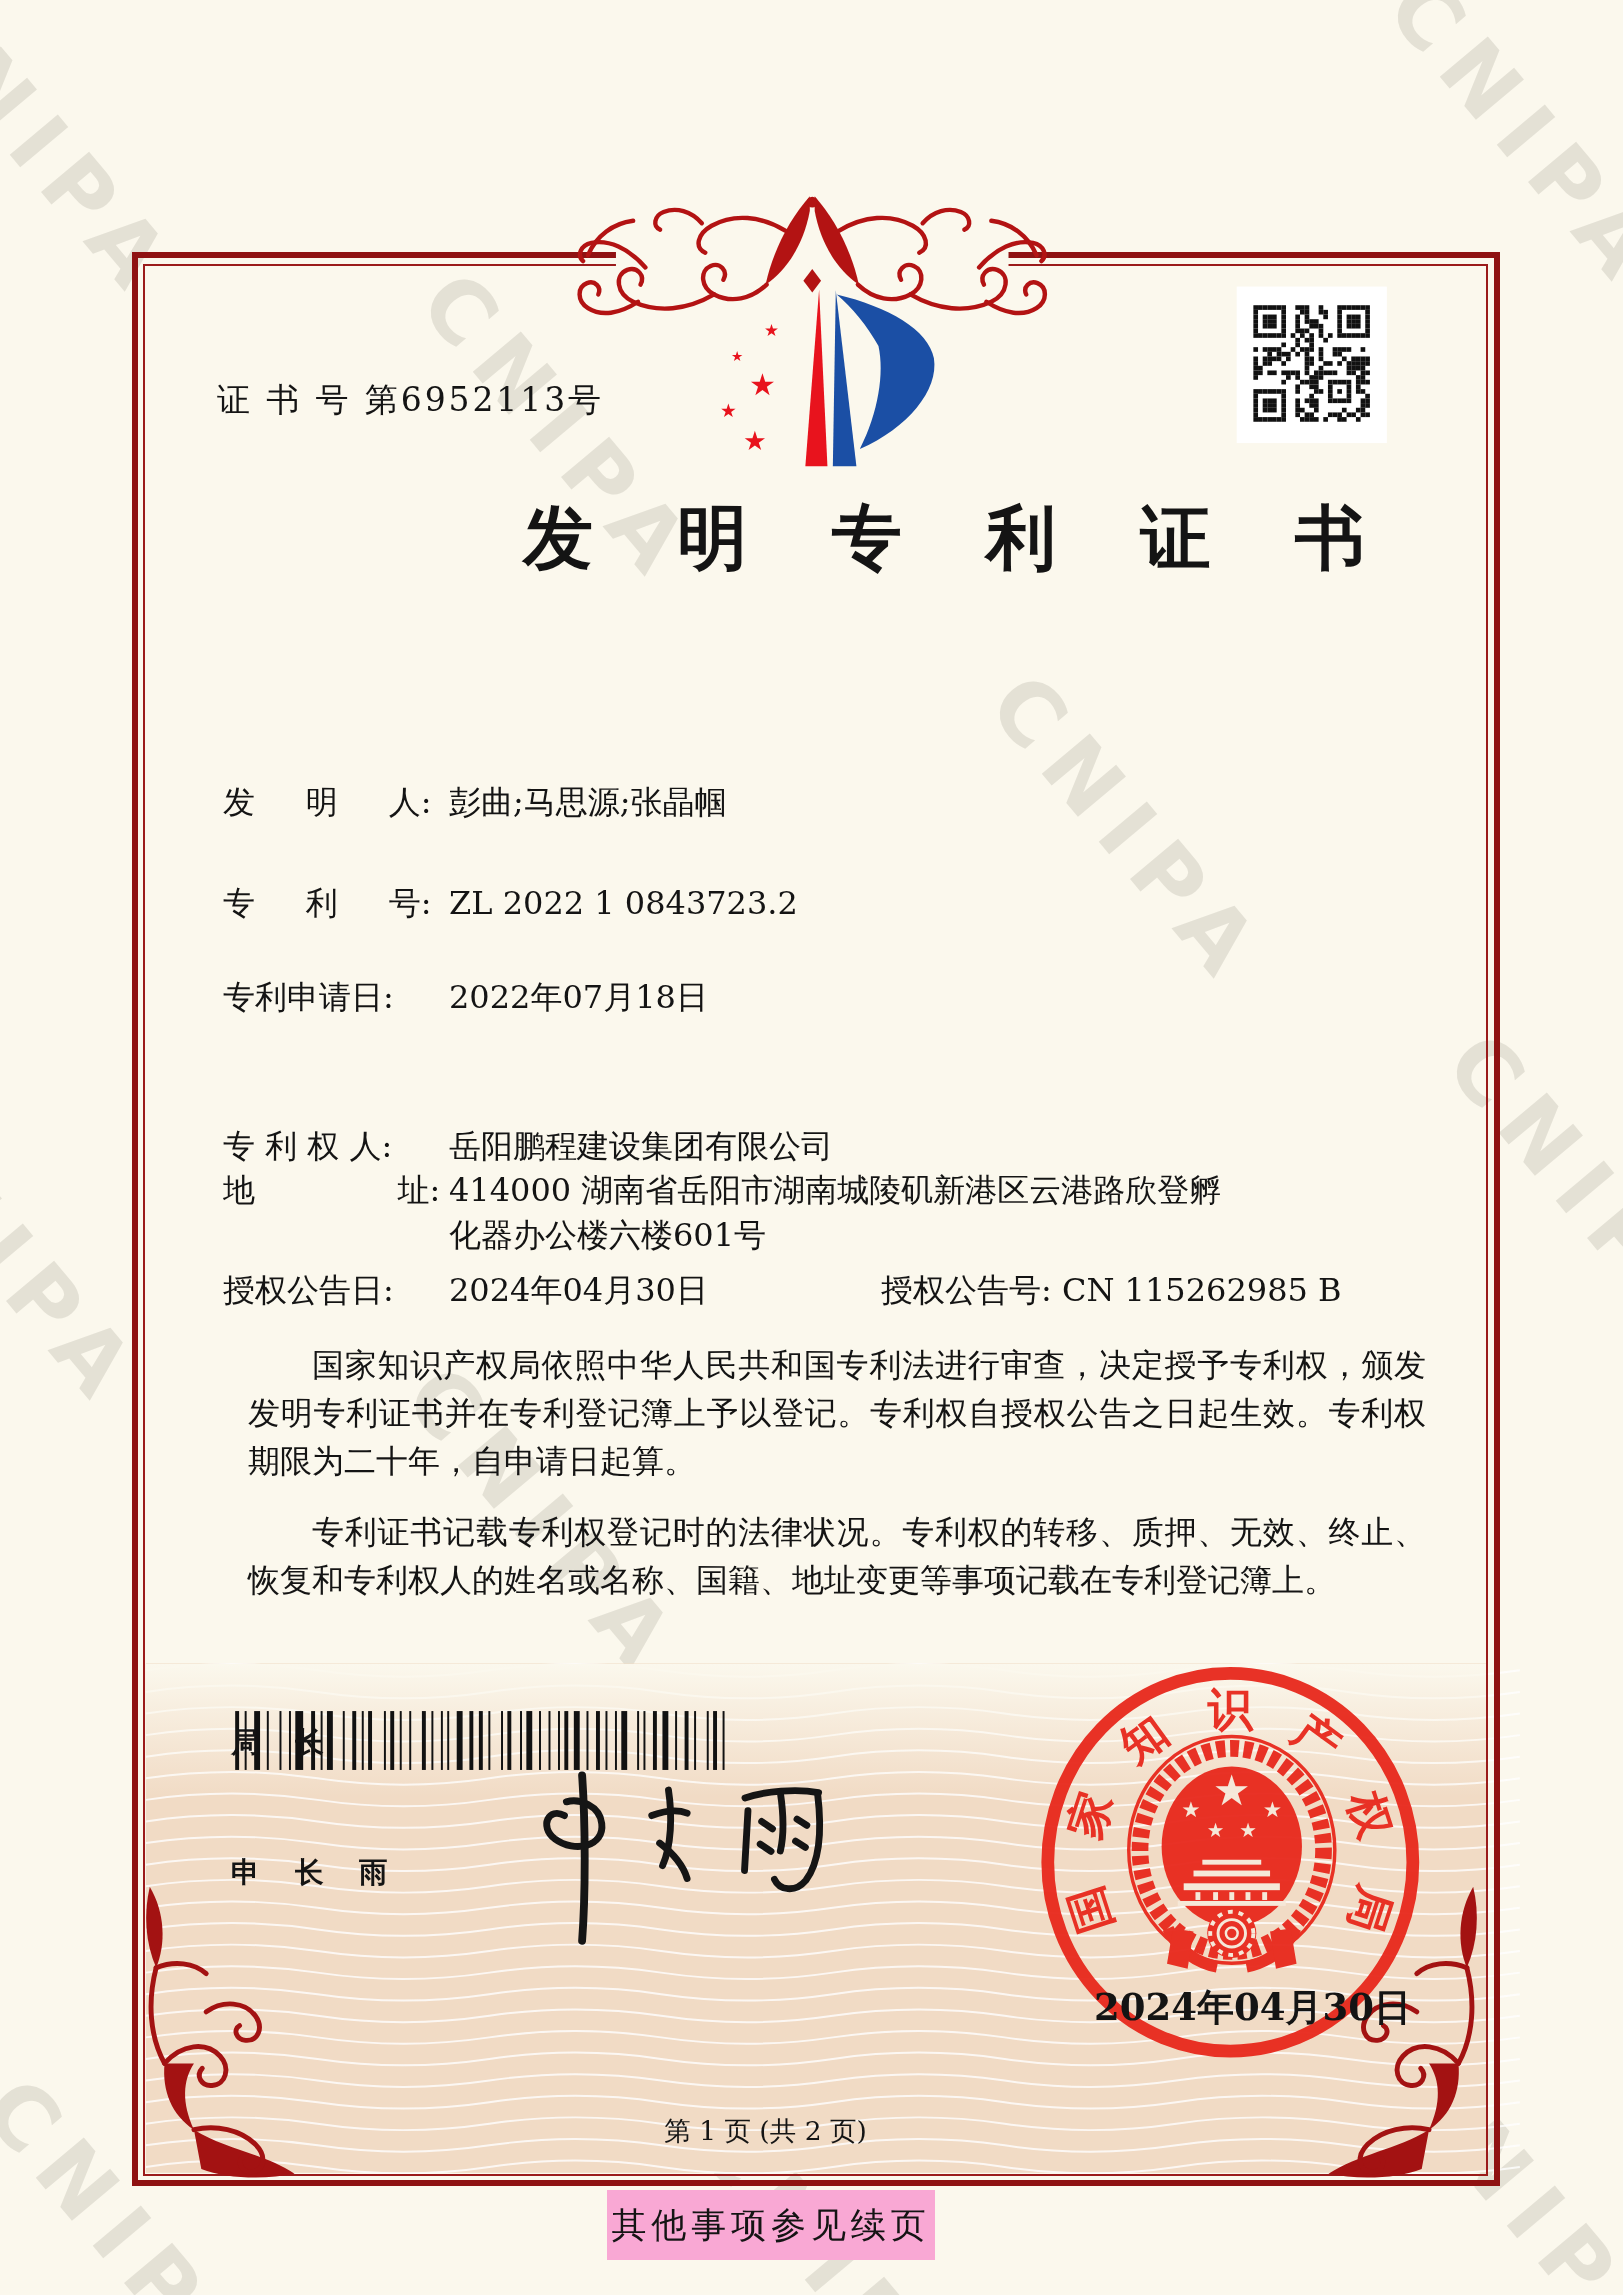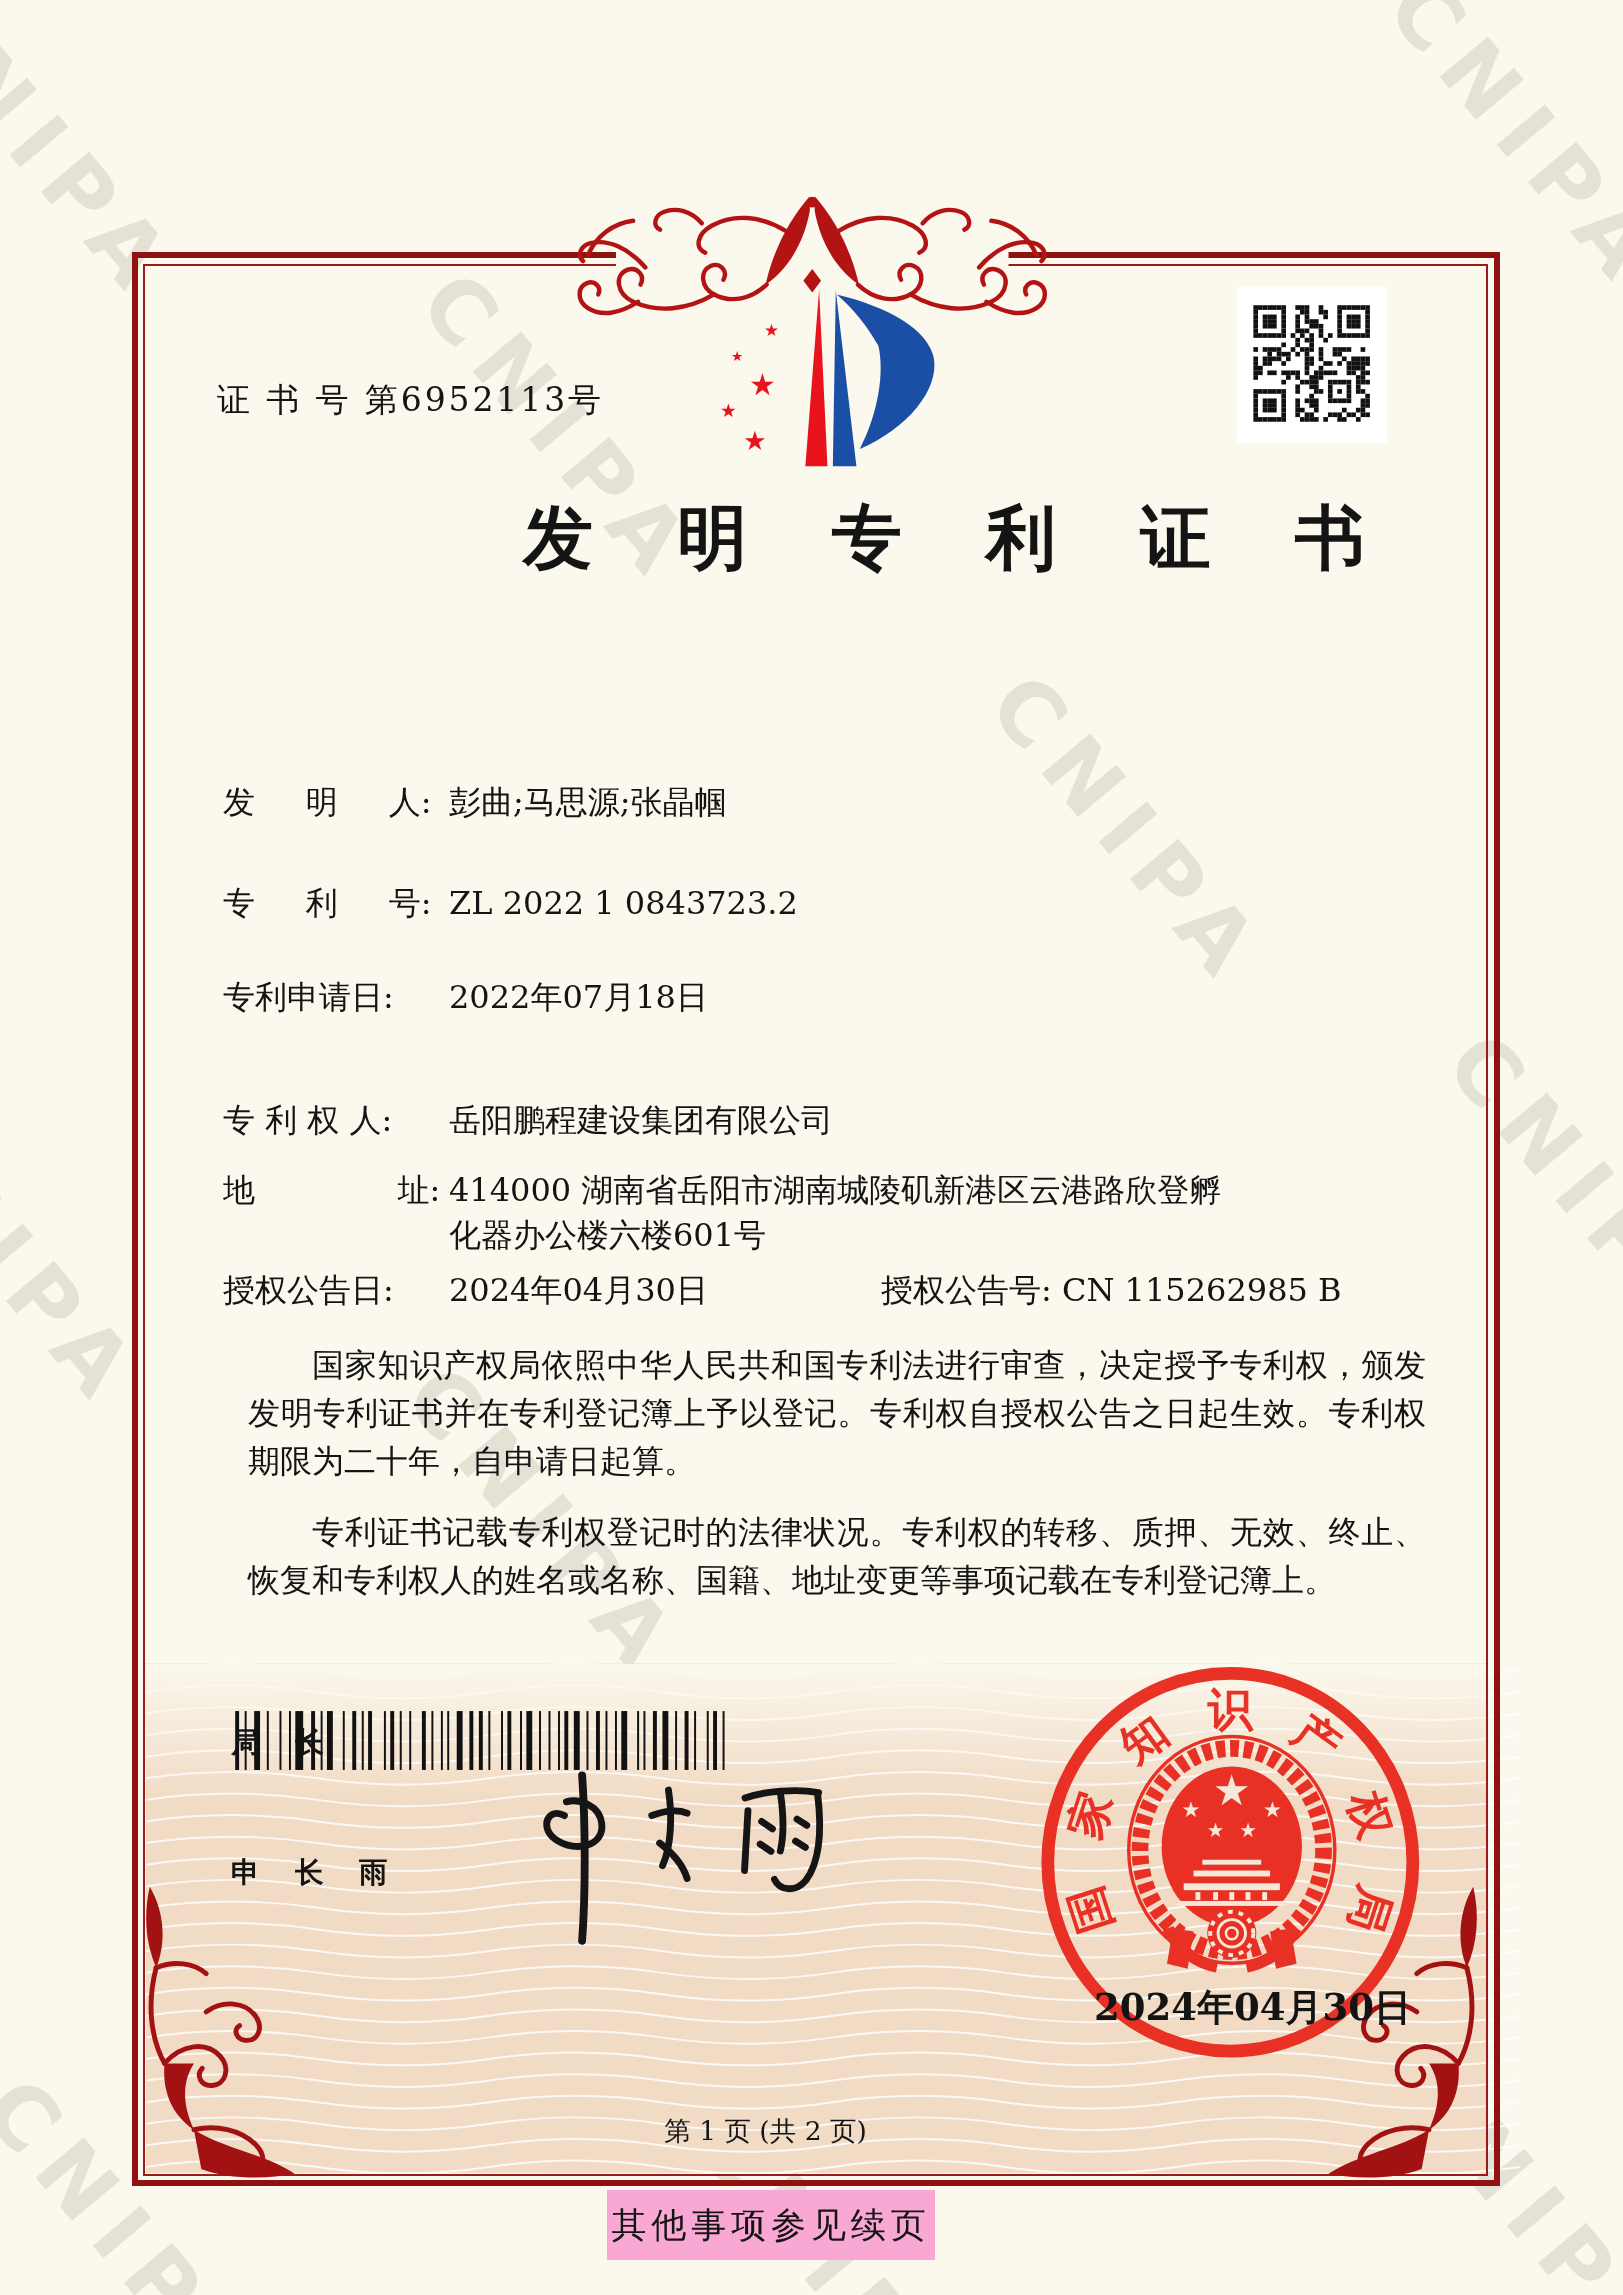--- a/index.html
+++ b/index.html
@@ -56,21 +56,21 @@
   .row{
     position:absolute;left:223px;
     font-size:32px;line-height:45px;
   }
   .row .lbl{display:inline-block;min-width:226px;white-space:pre;vertical-align:top;}
   .row .val{display:inline-block;vertical-align:top;}
   .row-name   {top:679px;}
   .row-inv    {top:780px;}
   .row-patno  {top:881px;}
   .row-appdate{top:975px;}
-  .row-owner  {top:1098px;}
+  .row-owner  {top:1124px;}
   .row-addr   {top:1168px;}
   .row-addr .val{width:778px;word-break:break-all;}
   .row-grant  {top:1268px;width:1227px;}
   .grant2{position:absolute;left:658px;top:0;white-space:nowrap;}
   
   .body-text{
     position:absolute;left:248px;top:1341px;width:1178px;
     font-size:32px;line-height:48px;text-align:justify;
   }
   .body-text p{margin:0 0 22.6px 0;text-indent:2em;}

